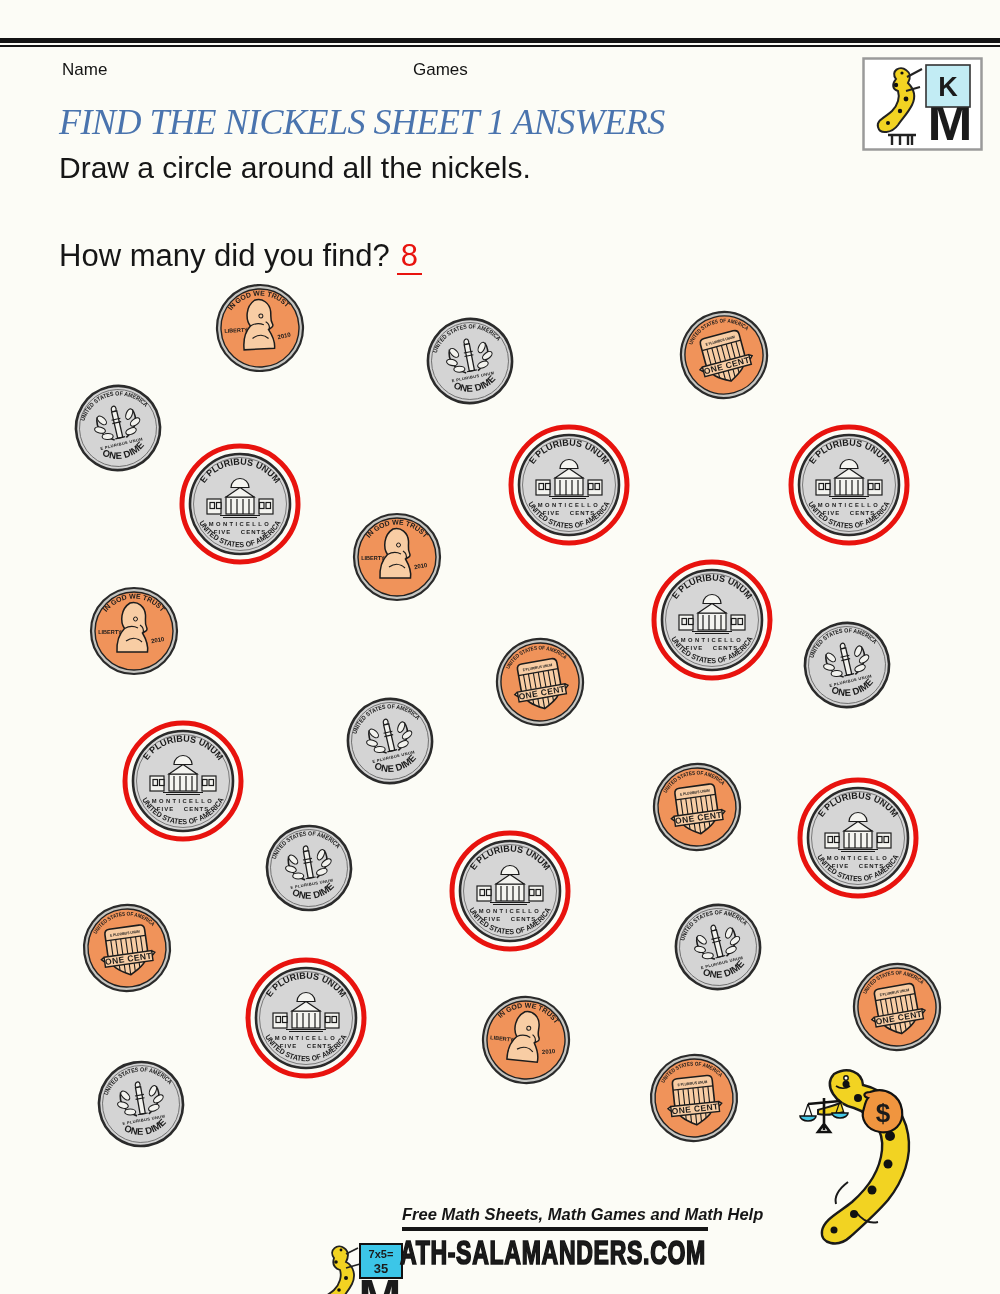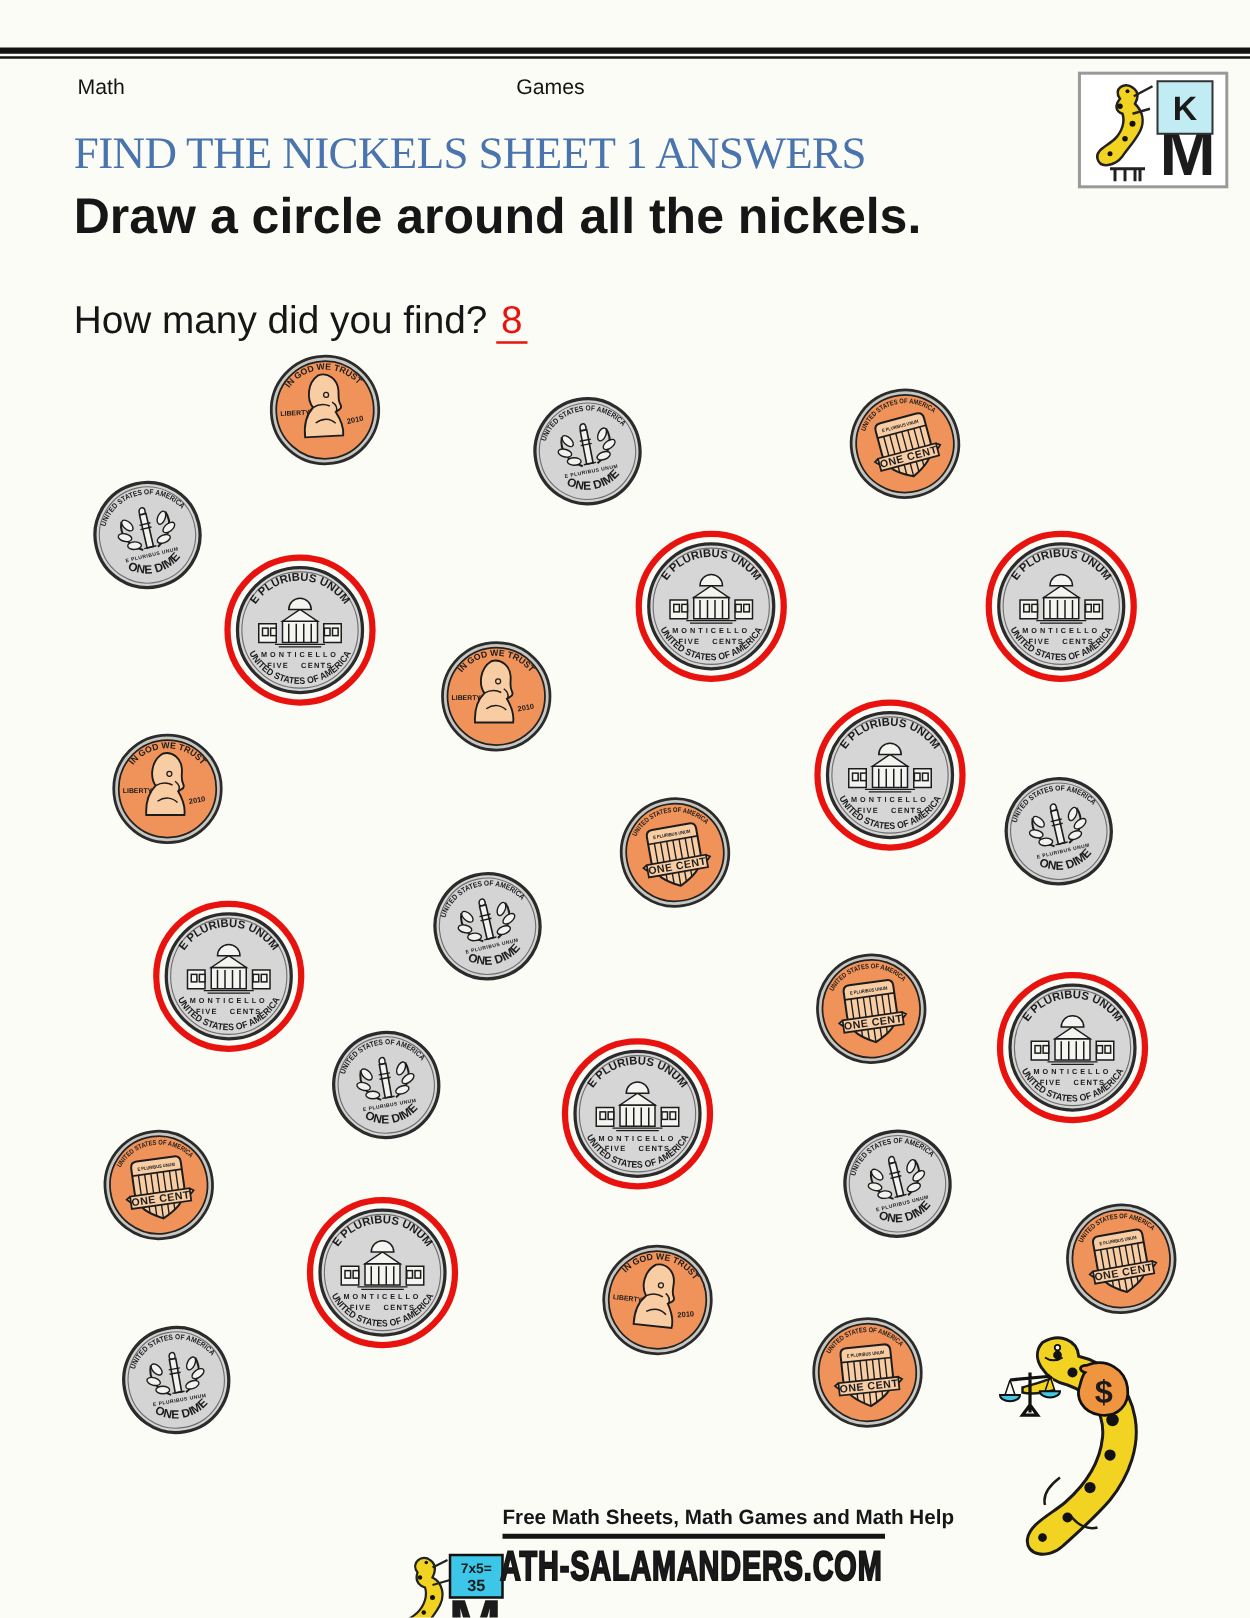--- a/index.html
+++ b/index.html
@@ -12,42 +12,42 @@
   
   #top-rule{top:38px;left:0;width:1000px;height:2px;
     border-top:5px solid #141414;border-bottom:2px solid #141414;background:transparent;}
   .field-label{font-size:17px;color:#141414;}
   #name-label{left:62px;top:60px;}
   #date-label{left:413px;top:60px;}
   
   #site-logo{left:862px;top:57px;}
   
   #worksheet-title{left:59px;top:101px;font-family:"Liberation Serif", serif;
-    font-size:36px;letter-spacing:-.5px;color:#4a74ae;font-weight:normal;white-space:nowrap;}
-  #instruction-text{left:59px;top:151px;font-size:40px;white-space:nowrap;font-weight:bold;}
+    font-size:36px;letter-spacing:-.5px;color:#4a74ae;font-weight:normal;white-space:nowrap;font-style:italic;}
+  #instruction-text{left:59px;top:151px;font-size:30px;white-space:nowrap;}
   #question-line{left:59px;top:238px;font-size:31px;white-space:nowrap;}
   #answer-value{color:#e8130e;border-bottom:2.5px solid #e8130e;padding:0 4px;margin-left:7px;
     font-weight:normal;display:inline-block;line-height:1.05;}
   
   #coin-layer{left:0;top:0;pointer-events:none;}
   svg text{font-family:"Liberation Sans", sans-serif;fill:#1b1b1b;}
   
   #footer-tagline{left:402px;top:1205px;width:246px;text-align:center;
-    font-size:16.5px;font-weight:bold;white-space:nowrap;}
+    font-size:16.5px;font-weight:bold;white-space:nowrap;font-style:italic;}
   #footer-divider{left:402px;top:1227px;width:306px;height:3.5px;background:#151515;}
   #footer-brand{left:396px;top:1232px;}
   #footer-logo{left:314px;top:1238px;}
   #money-salamander{left:796px;top:1062px;}
 </style>
 </head>
 <body>
 
 <div class="abs" id="top-rule"></div>
 
-<div class="abs field-label" id="name-label">Math</div>
+<div class="abs field-label" id="name-label">Name</div>
 <div class="abs field-label" id="date-label">Games</div>
 
 <div class="abs" id="site-logo">
   <svg width="121" height="94" viewBox="0 0 121 94">
     <rect x="1.5" y="1.5" width="118" height="91" fill="#ffffff" stroke="#9a9a9a" stroke-width="2.5"></rect>
     <text x="88" y="83" font-size="54" font-weight="bold" text-anchor="middle" fill="#141414">M</text>
     <rect x="64" y="8" width="44" height="42" fill="#c2ecf4" stroke="#333" stroke-width="1.6"></rect>
     <text x="86" y="39" font-size="27" font-weight="bold" font-family="Liberation Serif, serif" text-anchor="middle" fill="#141414">K</text>
     <g>
       <path d="M34 22 C28 14 38 8 44 13 C50 17 48 22 46 26 C52 32 54 40 50 48 C46 56 40 62 36 68 C30 76 18 78 16 70 C14 63 24 60 30 54 C36 48 38 40 36 34 C30 32 30 27 34 22 Z" fill="#f2d322" stroke="#222" stroke-width="2"></path>

